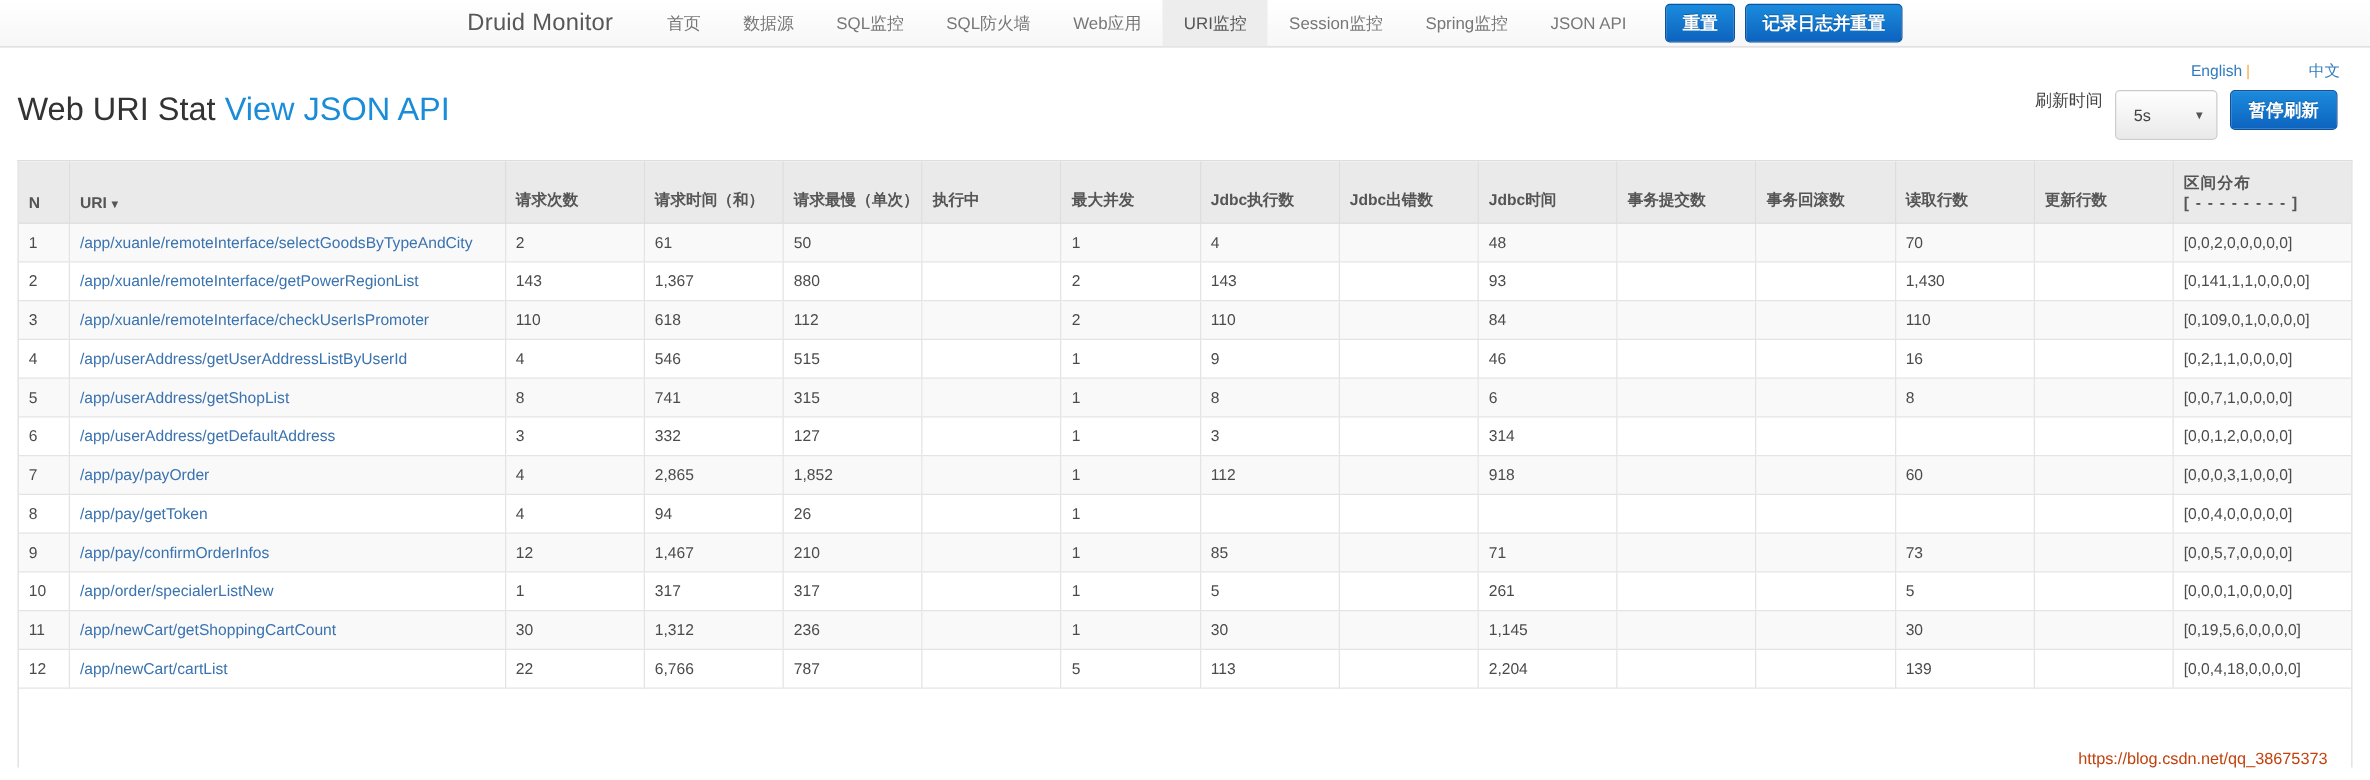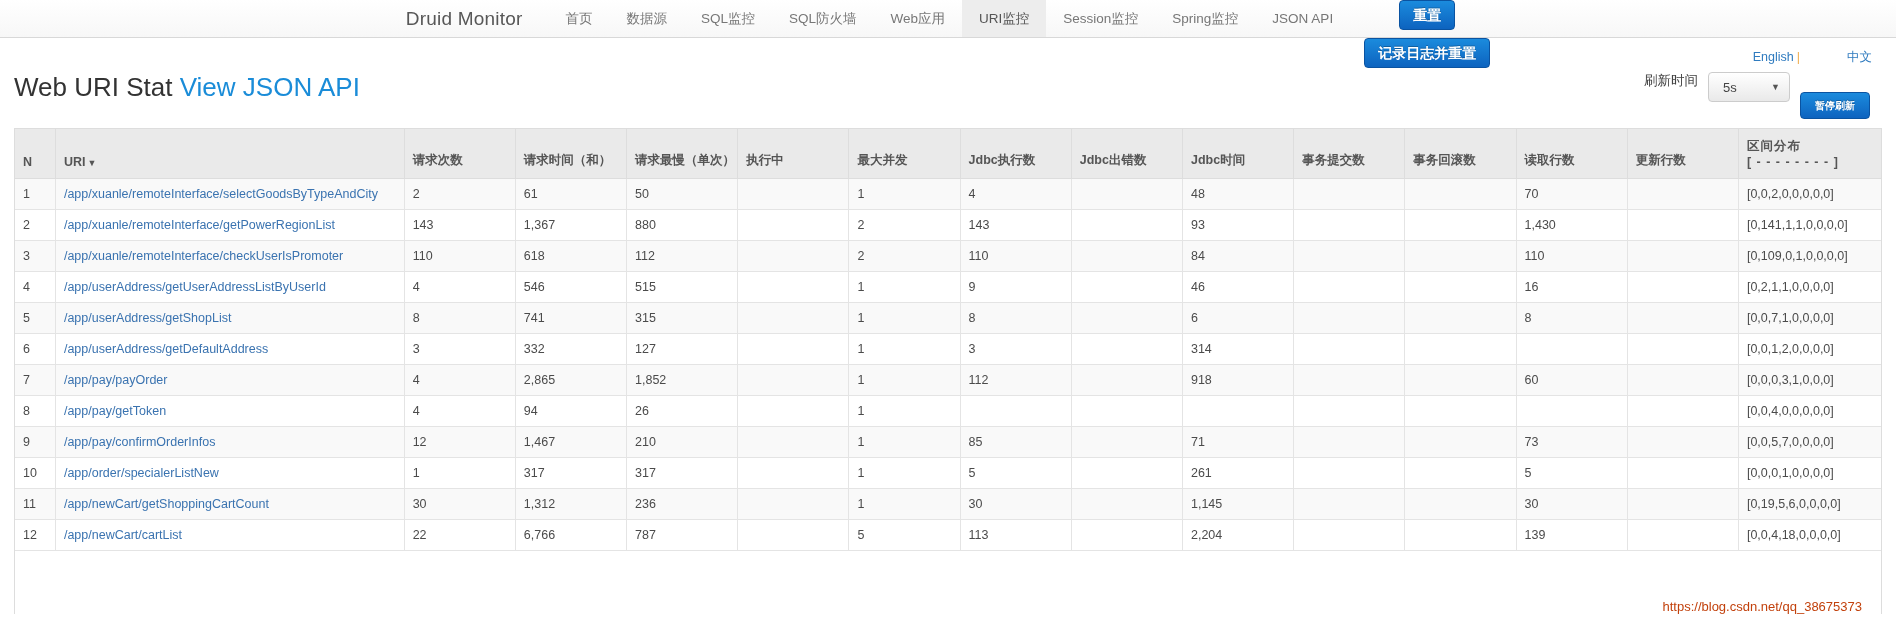--- a/index.html
+++ b/index.html
@@ -47,21 +47,20 @@
   }
   .nav-item.active {
     background: #ededed;
     color: #555555;
   }
   .nav-btns {
     display: flex;
     align-items: center;
     padding-left: 14px;
     gap: 8px;
-    flex-direction: column;
   }
   .btn-blue {
     background: linear-gradient(to bottom, #1b8bdd 0%, #0d63bf 100%);
     border: 1px solid #0a53a1;
     border-radius: 4px;
     color: #ffffff;
     font-size: 14px;
     font-weight: bold;
     padding: 5px 13px;
     cursor: pointer;
@@ -110,21 +109,21 @@
     align-items: flex-start;
     gap: 10px;
   }
   #refresh-label {
     font-size: 13.5px;
     color: #444444;
   }
   .select-box {
     position: relative;
     width: 82px;
-    height: 30px;
+    height: 40px;
     border: 1px solid #cccccc;
     border-radius: 4px;
     background: linear-gradient(to bottom, #ffffff 0%, #e9e9e9 100%);
     display: flex;
     align-items: center;
     cursor: pointer;
   }
   .select-box .val {
     font-size: 13px;
     color: #444444;
@@ -133,22 +132,21 @@
   .select-box .caret {
     position: absolute;
     right: 9px;
     top: 50%;
     transform: translateY(-50%);
     font-size: 9px;
     color: #555;
   }
   #pause-btn {
     padding: 6px 14px;
-    font-size: 10px;
-    margin-top: 20px;
+    font-size: 14px;
   }
 
   
   #table-wrap {
     margin: 6px 14px 0 14px;
     border: 1px solid #dddddd;
     border-bottom: none;
     overflow: hidden;
     height: 486px;
   }

